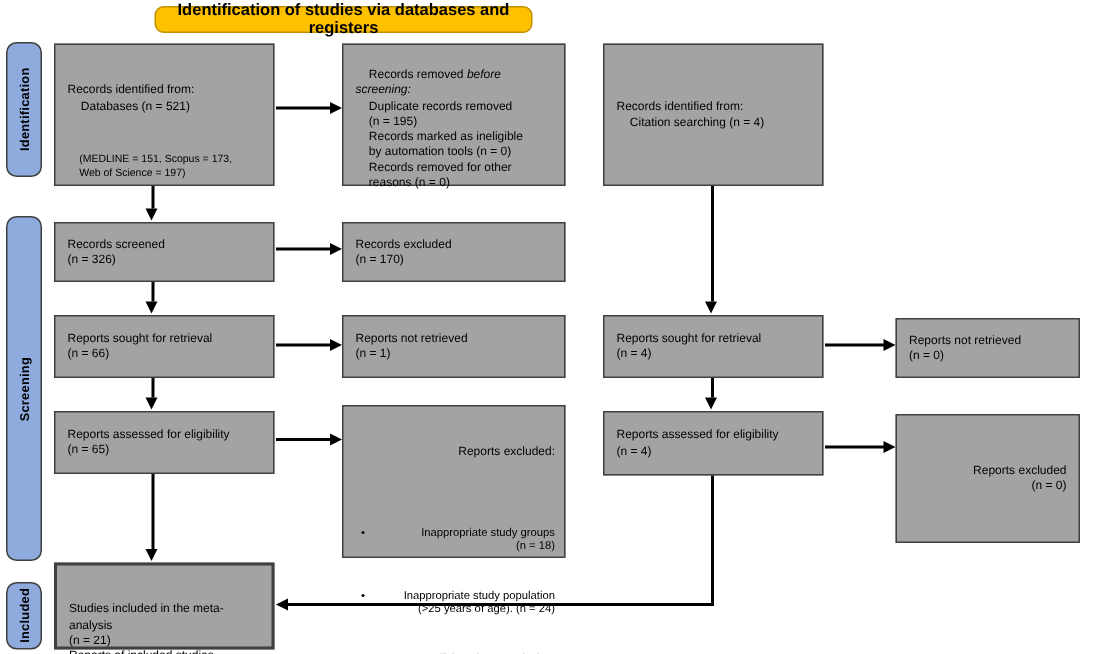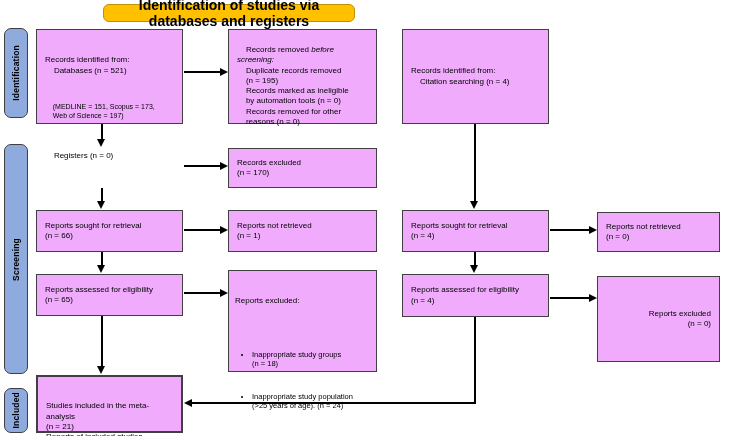--- a/index.html
+++ b/index.html
@@ -3,52 +3,52 @@
 <meta charset="utf-8">
 <style>
   html,body{margin:0;padding:0;background:#fff;}
   #canvas{
     position:relative;width:744px;height:436px;background:#fff;
     font-family:"Liberation Sans","DejaVu Sans",sans-serif;color:#000;overflow:hidden;
   }
   .banner{
     position:absolute;height:18px;background:#FFC000;border:1px solid #BF9000;
     border-radius:6px;display:flex;align-items:center;justify-content:center;
-    font-size:14px;font-weight:bold;box-sizing:border-box;text-align:center;
+    font-size:11px;font-weight:bold;box-sizing:border-box;text-align:center;
   }
   #banner-db{left:103px;top:4px;width:252px;}
   #banner-other{left:403px;top:4px;width:336px;}
   .stage{
     position:absolute;left:4px;width:24px;background:#8FAADC;border:1px solid #404040;
     border-radius:7px;box-sizing:border-box;display:flex;align-items:center;justify-content:center;
   }
   .stage span{
     writing-mode:vertical-rl;transform:rotate(180deg);
     font-size:8.5px;font-weight:bold;white-space:nowrap;letter-spacing:.2px;
   }
   #stage-identification{top:28px;height:90px;}
   #stage-screening{top:144px;height:230px;}
   #stage-included{top:388px;height:45px;}
   .box{
-    position:absolute;background:#f0abfc;border:1px solid #404040;box-sizing:border-box;
+    position:absolute;background:#a3a3a3;border:1px solid #404040;box-sizing:border-box;
     font-size:8px;line-height:1.28;white-space:pre-wrap;
   }
   .pad{padding:5px 8px;}
   .cv{display:flex;flex-direction:column;justify-content:center;padding:0 8px;}
   #b-records-identified{left:36px;top:29px;width:147px;height:95px;}
   #b-records-removed{left:228px;top:29px;width:149px;height:95px;}
   #b-citation{left:402px;top:29px;width:147px;height:95px;}
   #b-screened{left:36px;top:148px;width:147px;height:40px;}
   #b-rec-excluded{left:228px;top:148px;width:149px;height:40px;}
   #b-sought-db{left:36px;top:210px;width:147px;height:42px;}
   #b-notretr-db{left:228px;top:210px;width:149px;height:42px;}
   #b-sought-other{left:402px;top:210px;width:147px;height:42px;}
   #b-notretr-other{left:597px;top:212px;width:123px;height:40px;}
   #b-assessed-db{left:36px;top:274px;width:147px;height:42px;}
-  #b-excl-reasons{left:228px;top:270px;width:149px;height:102px;padding:5px 6px;}
+  #b-excl-reasons{left:228px;top:270px;width:149px;height:102px;padding:5px 6px;text-align:right;}
   #b-assessed-other{left:402px;top:274px;width:147px;height:43px;}
   #b-excl-other{left:597px;top:276px;width:123px;height:86px;text-align:right;}
   #b-included{left:36px;top:375px;width:147px;height:58px;border-width:2px;padding:4px 8px;}
   #b-records-identified .detail{font-size:7px;margin-top:7px;}
   #b-records-identified .registers{margin-top:9px;}
   #b-excl-reasons ul{margin:2px 0 0 0;padding-left:17px;}
   #b-excl-reasons li{font-size:7.5px;line-height:1.3;margin-bottom:2px;white-space:pre-wrap;}
   .hline{position:absolute;height:1.5px;background:#000;}
   .vline{position:absolute;width:1.5px;background:#000;}
   .ah{position:absolute;width:0;height:0;}
@@ -91,20 +91,24 @@
     Records marked as ineligible
     by automation tools (n = 0)
     Records removed for other
     reasons (n = 0)</span>
   </div>
   <div class="box cv" id="b-citation">
     <div>Records identified from:
     Citation searching (n = 4)</div>
   </div>
 
+  <div class="box cv" id="b-screened">
+    <div>Records screened
+(n = 326)</div>
+  </div>
   <div class="box cv" id="b-rec-excluded">
     <div>Records excluded
 (n = 170)</div>
   </div>
 
   <div class="box cv" id="b-sought-db">
     <div>Reports sought for retrieval
 (n = 66)</div>
   </div>
   <div class="box cv" id="b-notretr-db">

